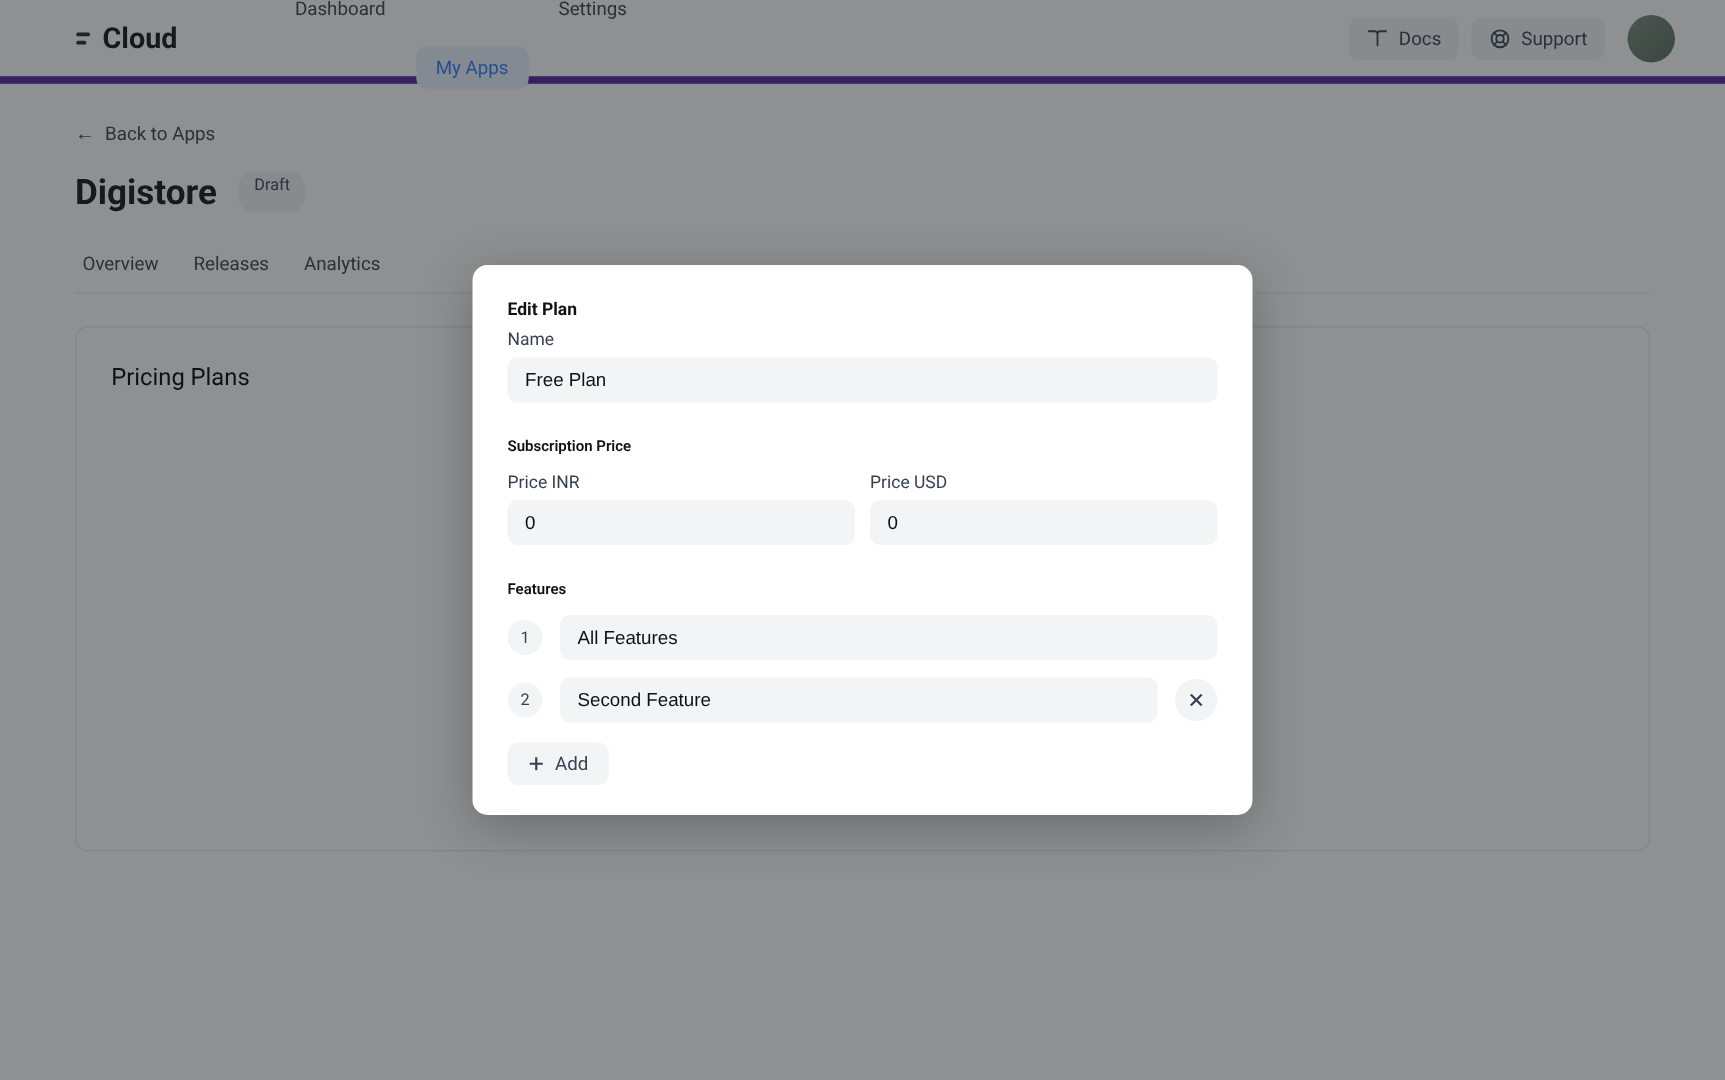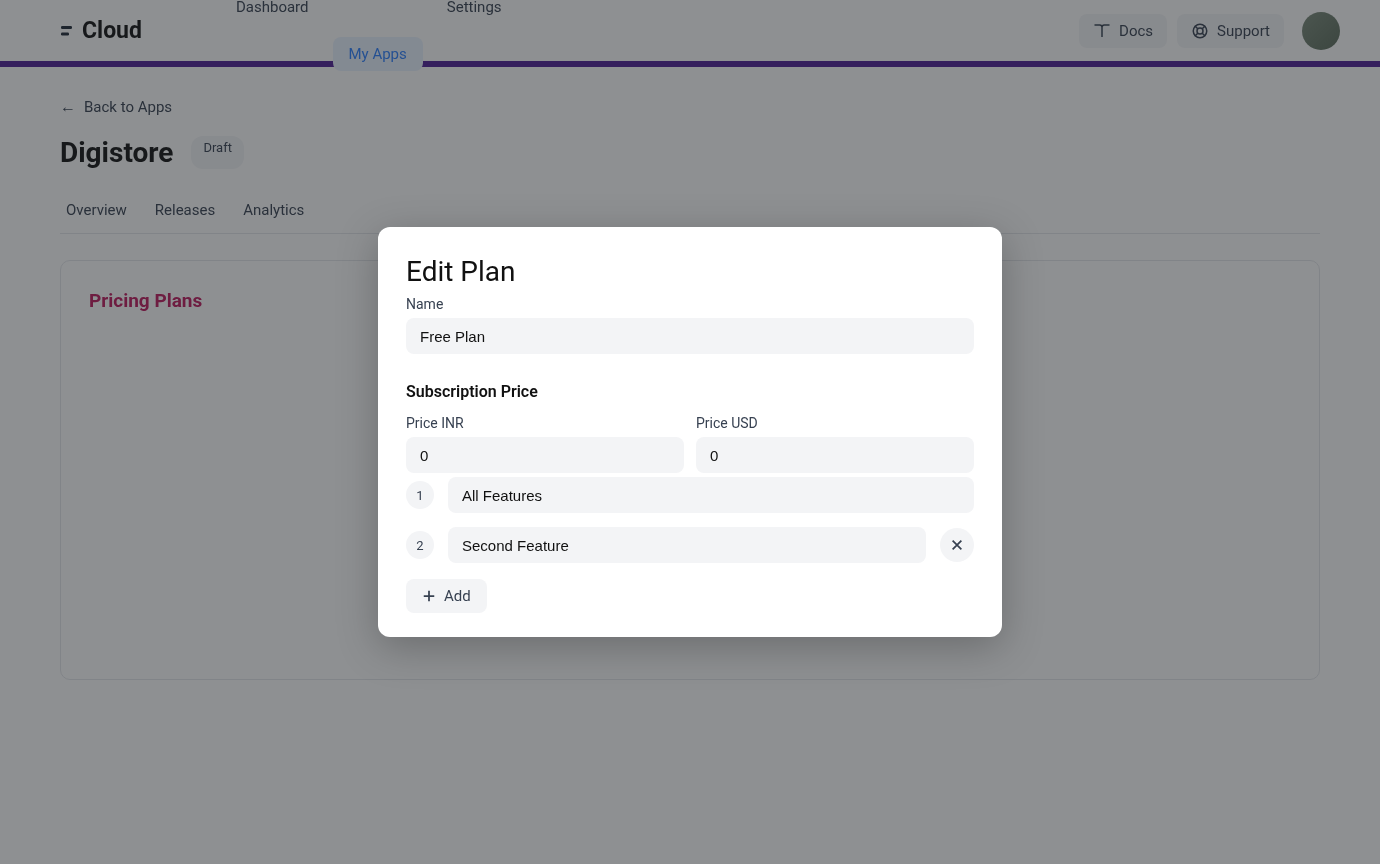--- a/index.html
+++ b/index.html
@@ -121,22 +121,22 @@
     cursor: pointer;
   }
   .panel {
     border: 1px solid #e5e7eb;
     border-radius: 10px;
     padding: 28px;
     height: 420px;
   }
   .panel-title {
     font-size: 19px;
-    font-weight: 700;
-    color: #be185d;
+    font-weight: 400;
+    color: #000000;
     margin-bottom: 0;
   }
   .panel-sub {
     font-size: 15px;
     color: #6b7280;
   }
 
   
   .overlay {
     position: absolute;
@@ -147,43 +147,43 @@
     justify-content: center;
   }
   .modal {
     width: 624px;
     background: #fff;
     border-radius: 12px;
     padding: 28px 28px 24px 28px;
     box-shadow: 0 10px 40px rgba(0,0,0,0.25);
   }
   .modal-title {
-    font-size: 28px;
-    font-weight: 400;
+    font-size: 14px;
+    font-weight: 700;
     margin-bottom: 8px;
   }
   .form-label {
     font-size: 14px;
     color: #374151;
     margin-bottom: 6px;
     display: block;
   }
   .form-input {
     width: 100%;
     height: 36px;
     background: #f3f4f6;
     border: none;
     border-radius: 8px;
     padding: 0 14px;
     font-size: 15px;
     color: #111;
     outline: none;
   }
   .section-title {
-    font-size: 16px;
+    font-size: 12px;
     font-weight: 600;
     color: #111;
     margin-top: 28px;
     margin-bottom: 14px;
   }
   .price-row {
     display: flex;
     gap: 12px;
   }
   .price-col { flex: 1; }
@@ -324,20 +324,21 @@
       <div class="price-col">
         <label class="form-label">Price INR</label>
         <input class="form-input" value="0" style="">
       </div>
       <div class="price-col">
         <label class="form-label">Price USD</label>
         <input class="form-input" value="0" style="">
       </div>
     </div>
 
+    <div class="section-title">Features</div>
     <div class="features-list">
       <div class="feature-row">
         <div class="feature-num">1</div>
         <input class="feature-input" value="All Features" style="">
       </div>
       <div class="feature-row">
         <div class="feature-num">2</div>
         <input class="feature-input" style="flex: 1 1 0%;" value="Second Feature">
         <div class="remove-btn">
           <svg viewBox="0 0 16 16" fill="none">

